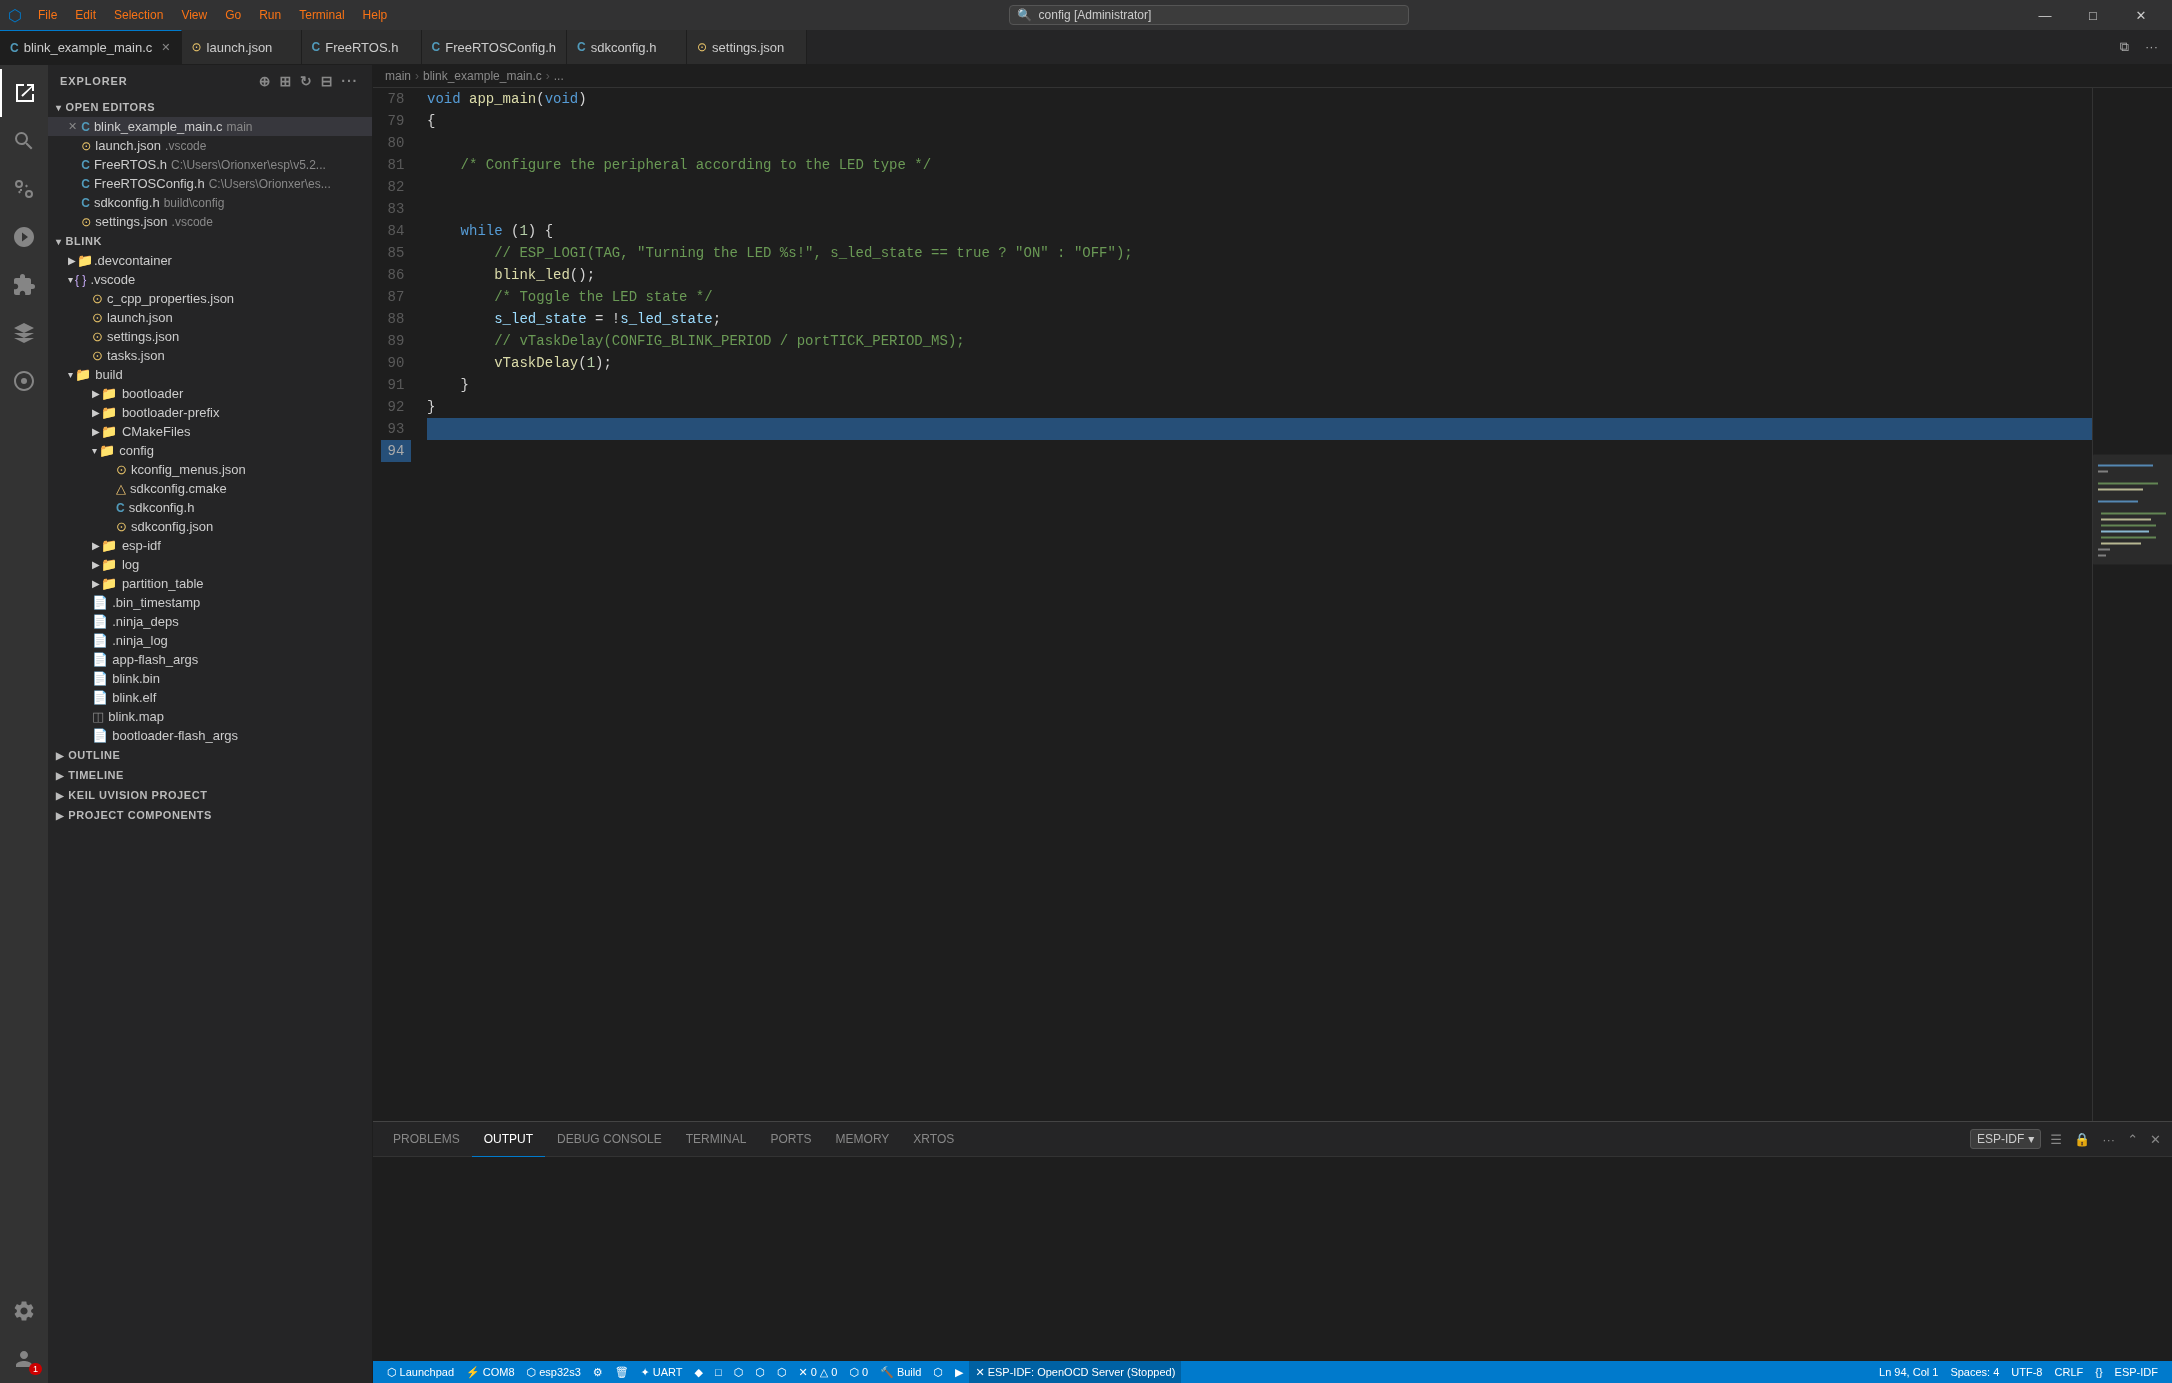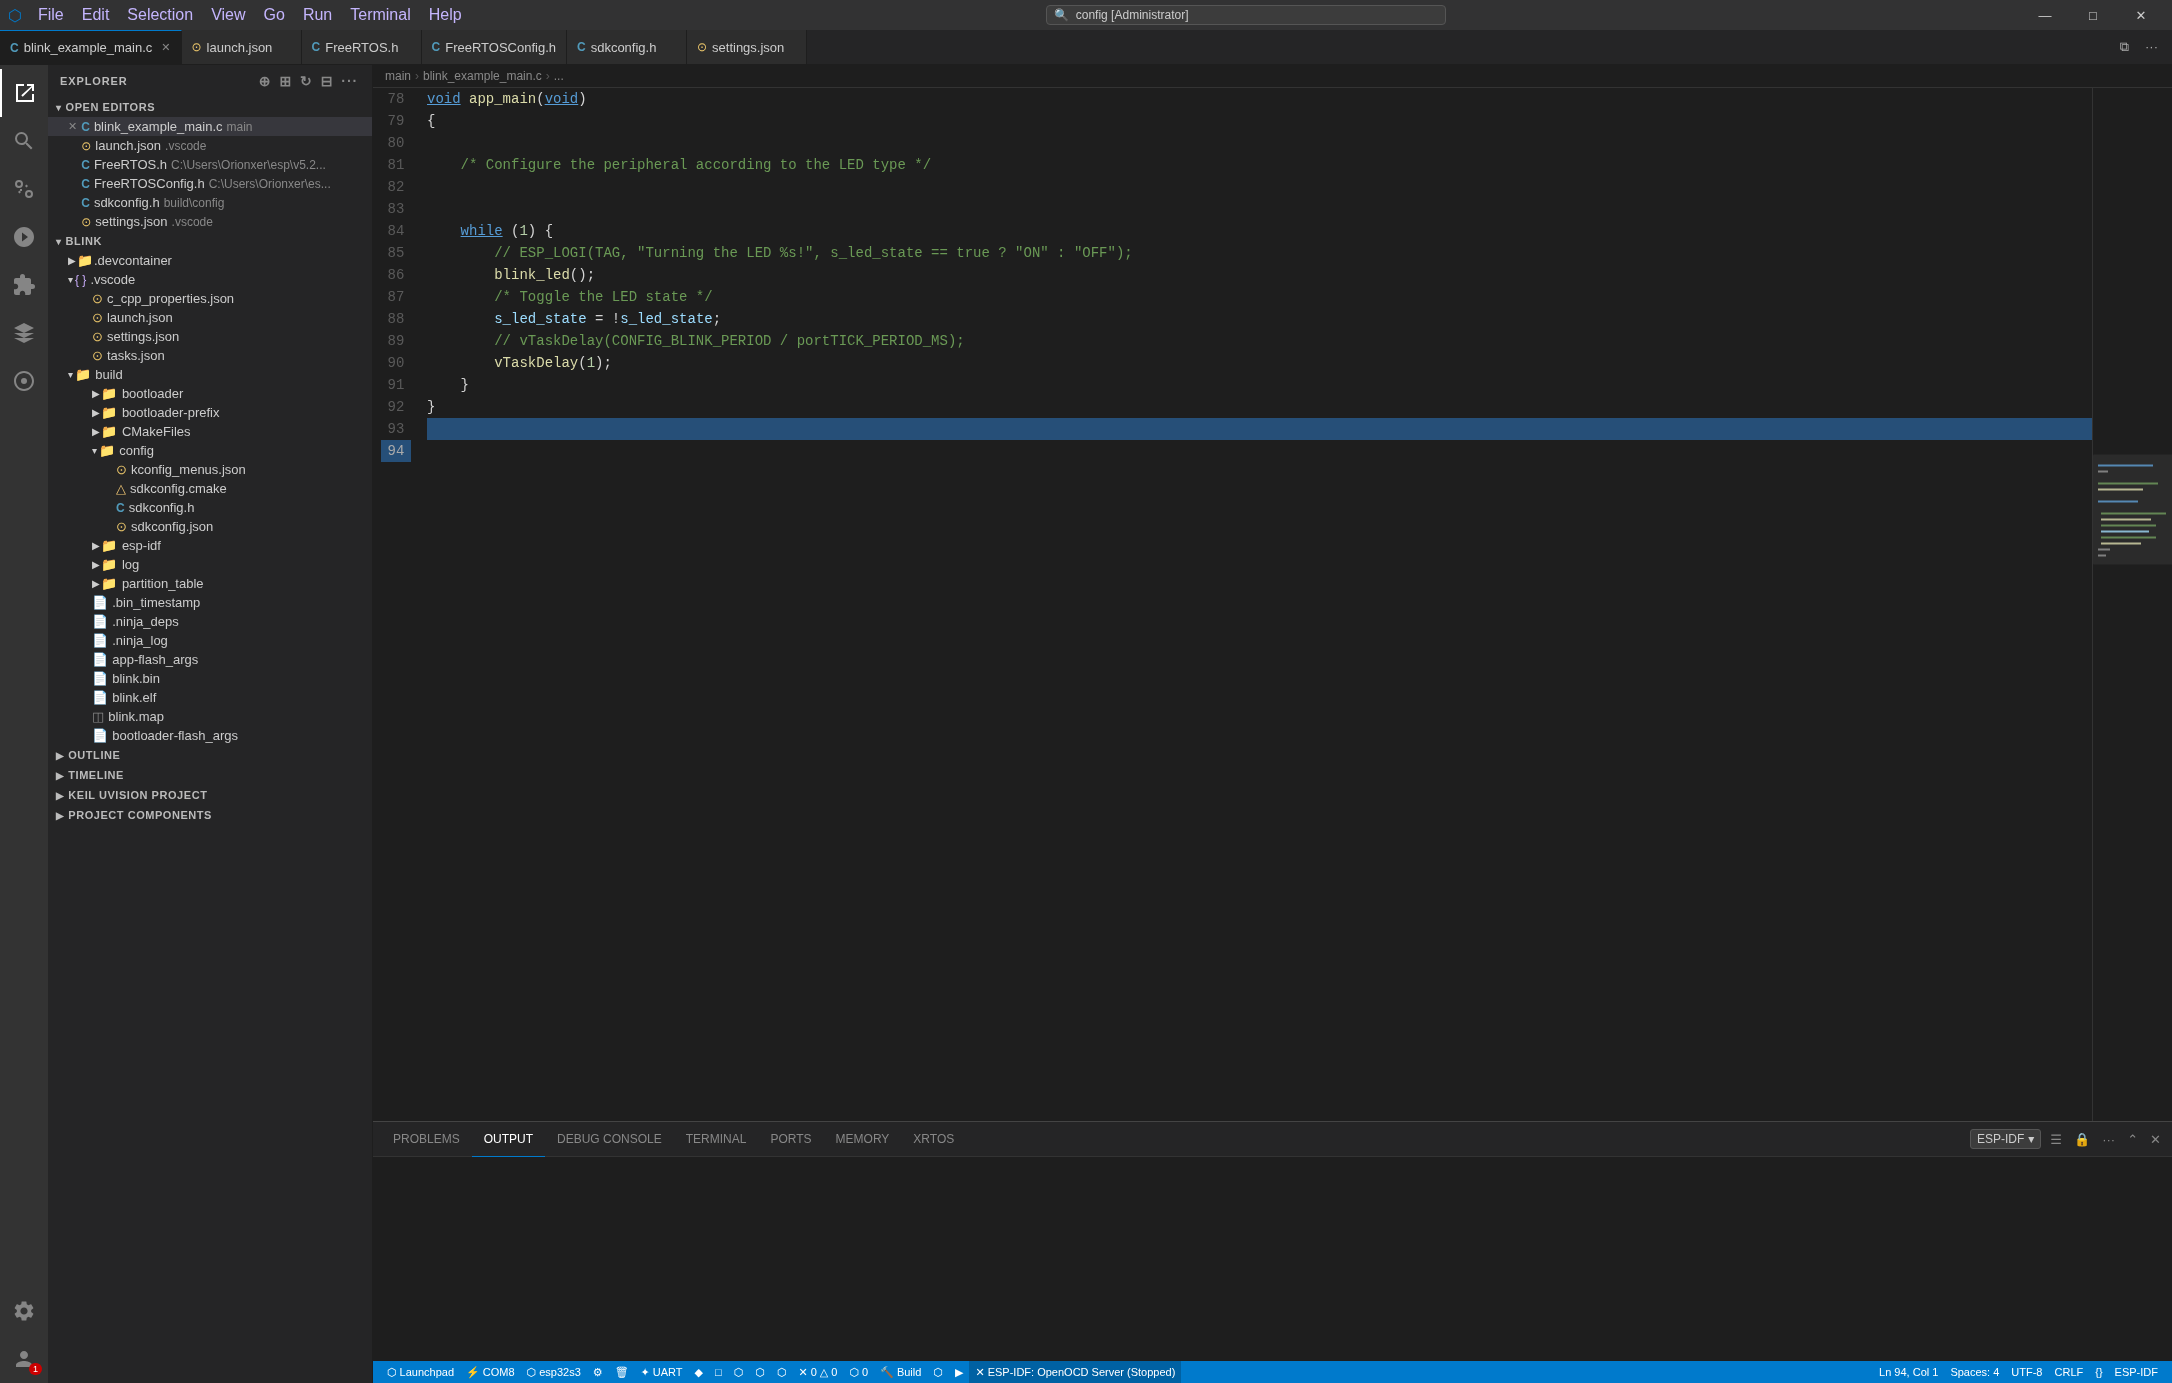--- a/index.html
+++ b/index.html
@@ -20,22 +20,22 @@
       background: #323233;
       height: 30px;
       padding: 0 8px;
       gap: 8px;
       flex-shrink: 0;
     }
     .title-bar-icon { color: #007acc; font-size: 16px; }
     .title-bar-menu { display: flex; gap: 2px; }
     .title-bar-menu-item {
       padding: 2px 8px;
-      color: #c4b5fd;
-      font-size: 16px;
+      color: #f97316;
+      font-size: 12px;
       cursor: pointer;
     }
     .title-bar-search {
       flex: 1;
       display: flex;
       justify-content: center;
     }
     .title-bar-search-box {
       background: #3c3c3c;
       border: 1px solid #555;
@@ -261,21 +261,21 @@
       padding-left: 4px;
     }
     .code-line {
       height: 22px;
       white-space: pre;
       color: #d4d4d4;
     }
     .code-line.current-line { background: #2d2d30; }
 
     
-    .kw { color: #569cd6; text-decoration: underline; }
+    .kw { color: #569cd6; }
     .fn { color: #dcdcaa; }
     .cm { color: #6a9955; }
     .op { color: #d4d4d4; }
     .num { color: #b5cea8; }
     .var { color: #9cdcfe; }
     .punct { color: #d4d4d4; }
 
     
     .minimap {
       width: 80px;

